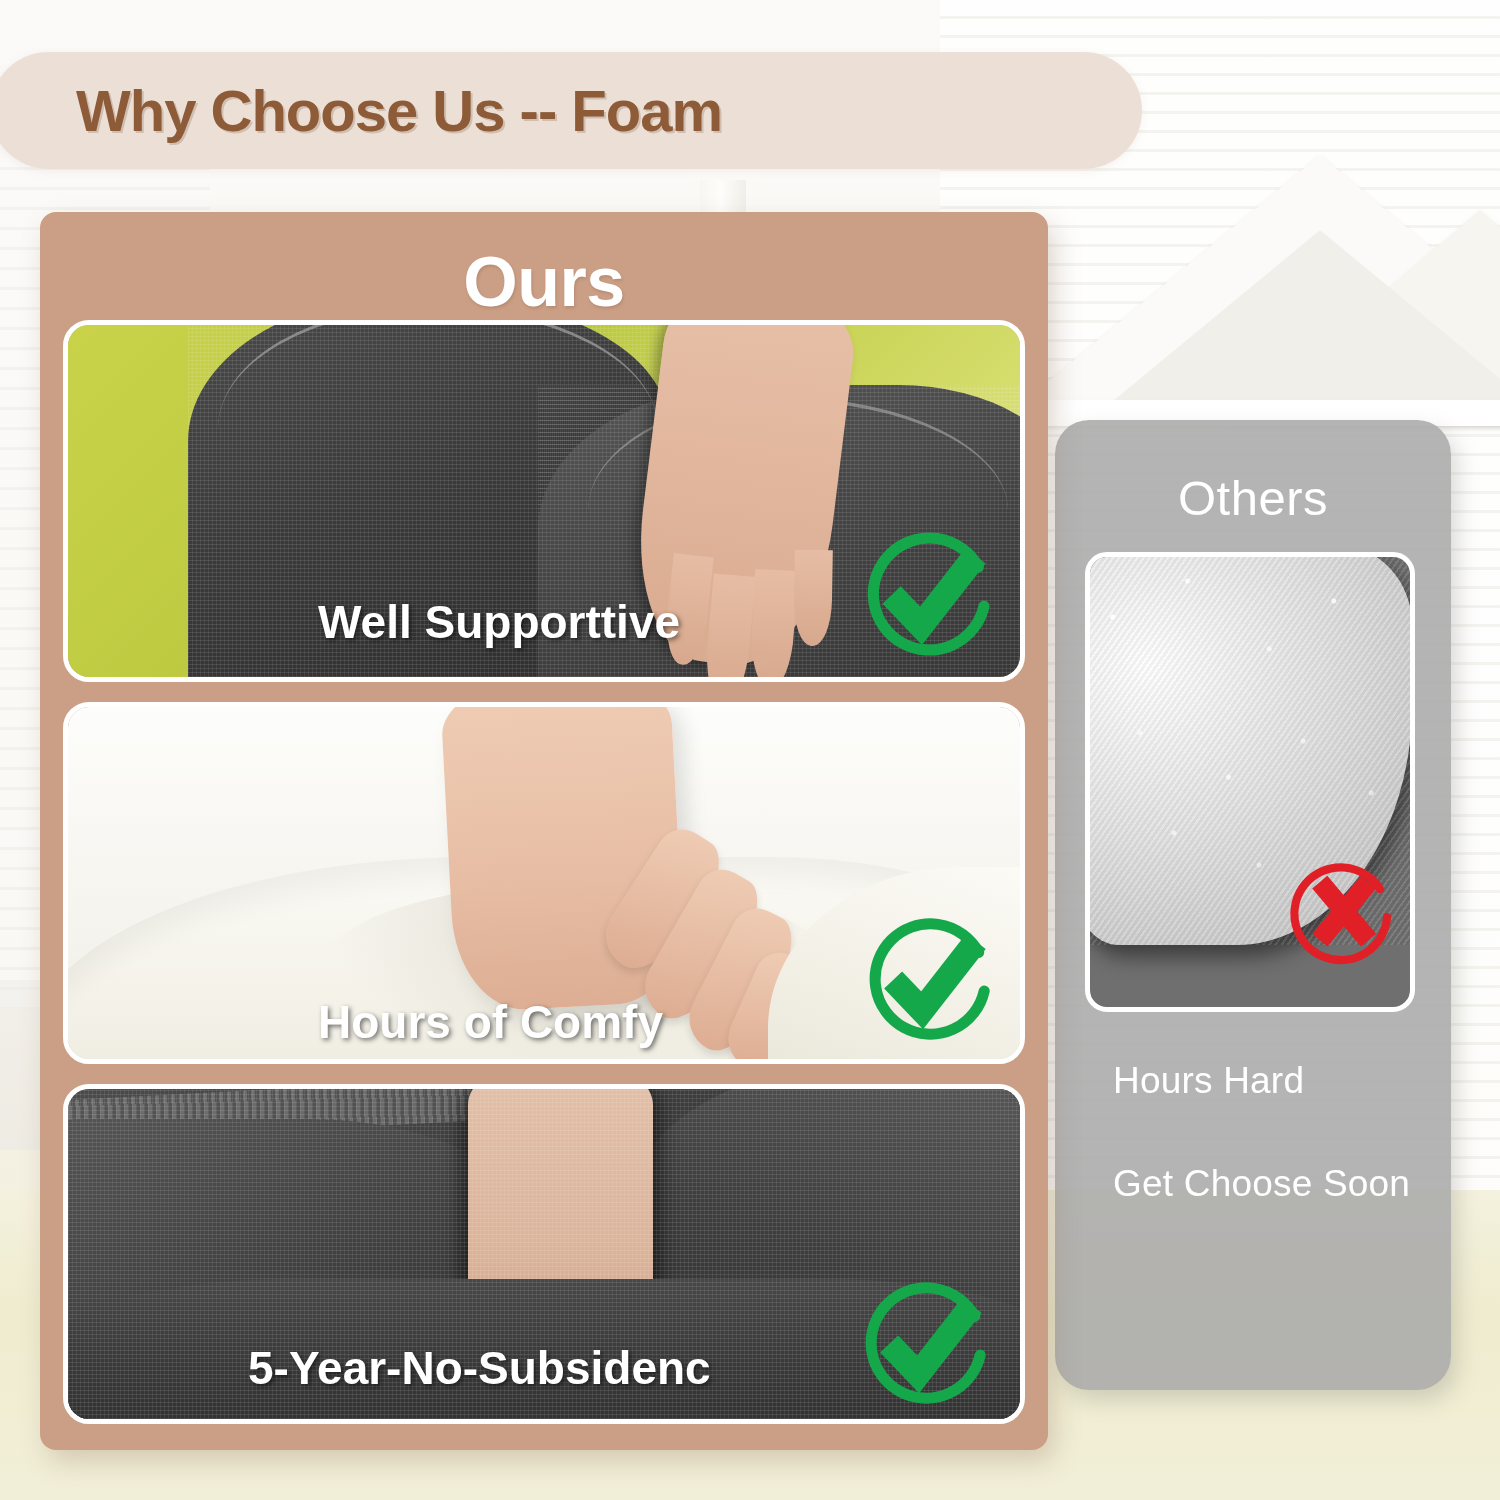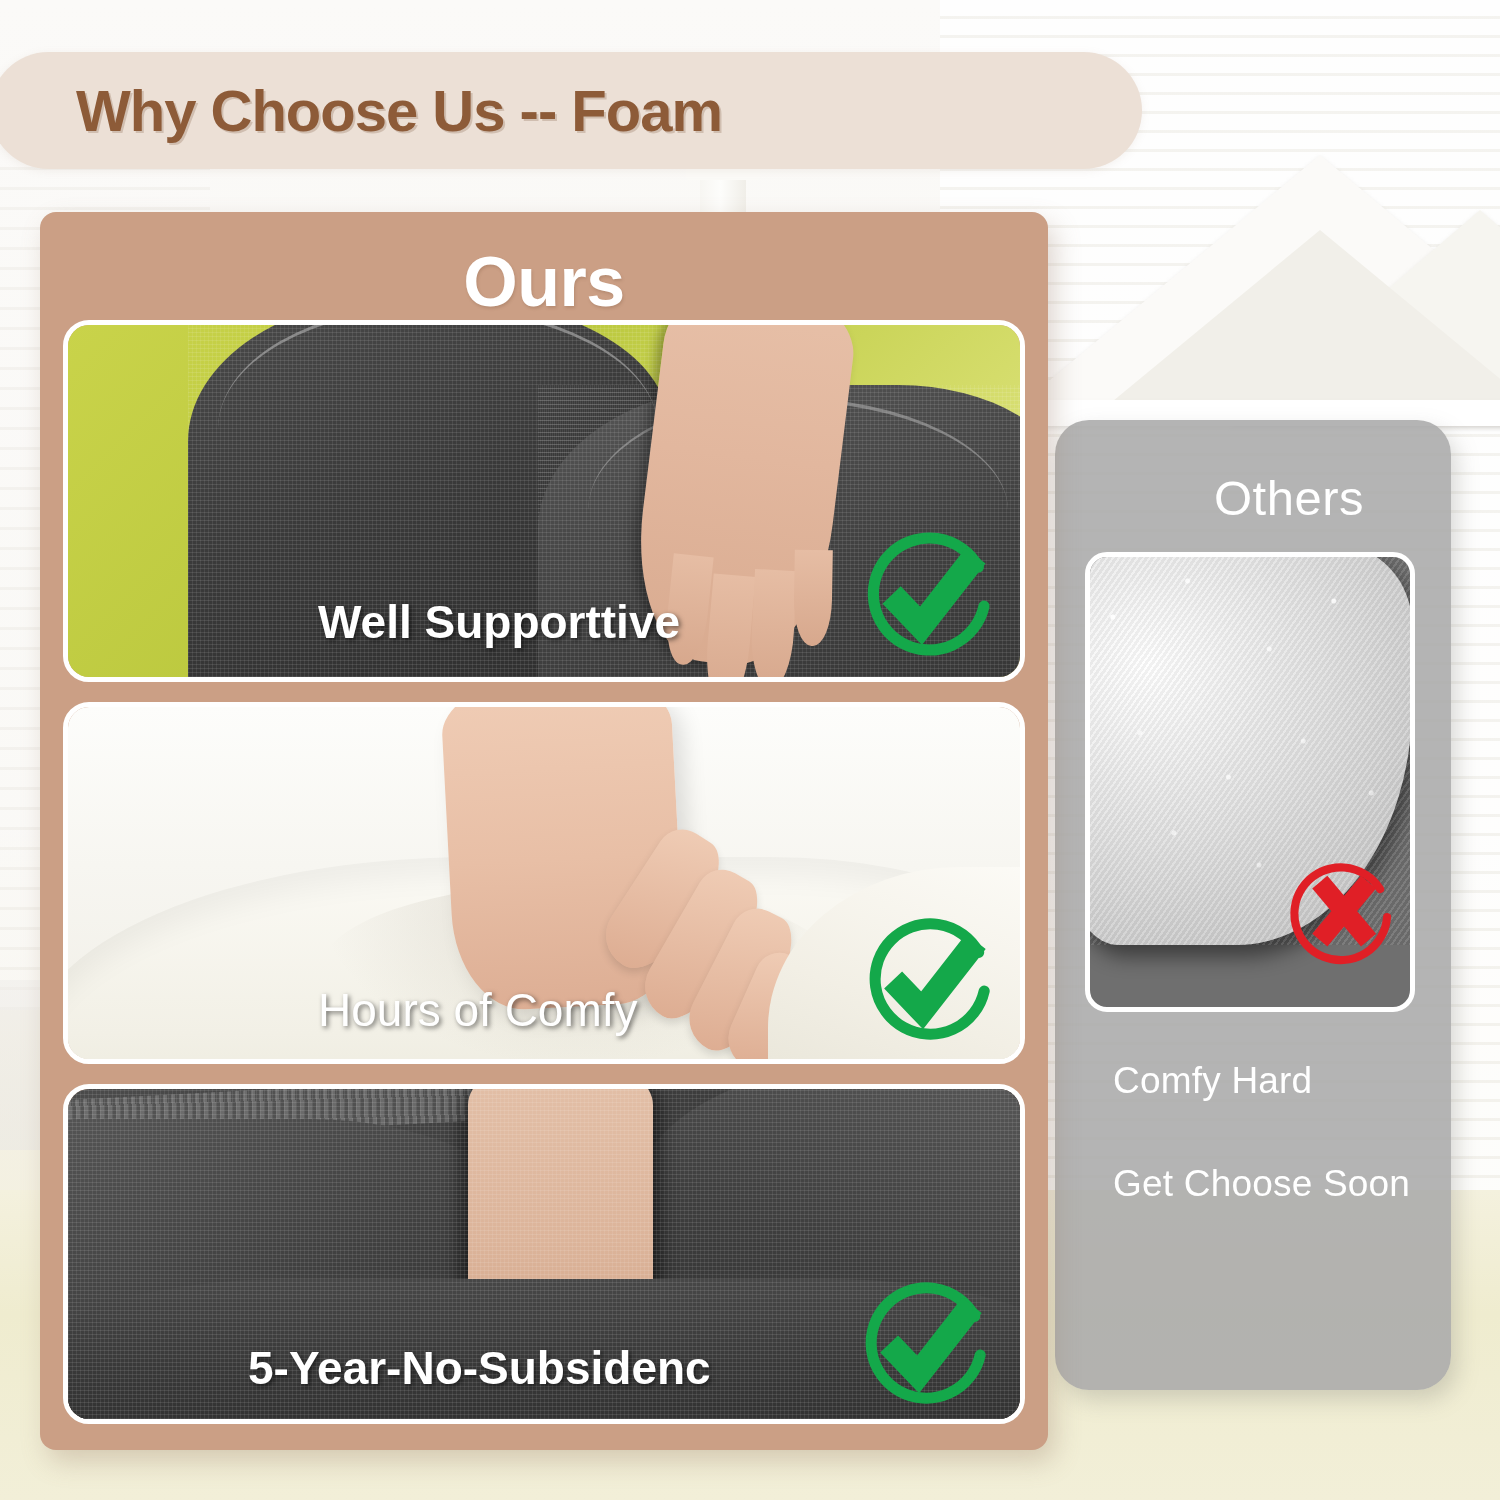--- a/index.html
+++ b/index.html
@@ -113,21 +113,20 @@
     border-radius: 34px 34px 34px 34px;
     box-shadow: 6px 10px 22px rgba(120,118,112,.28);
   }
   .others-title {
     position: absolute; left: 0; top: 50px; width: 100%;
     text-align: center;
     color: #ffffff;
     font-size: 49px;
     font-weight: normal;
     letter-spacing: .5px;
-    margin-left: 36px;
   }
   .others-photo {
     position: absolute;
     left: 30px; top: 132px;
     width: 330px; height: 460px;
     border-radius: 22px;
     border: 5px solid #ffffff;
     box-sizing: border-box;
     overflow: hidden;
     background: #6f6f6f;
@@ -331,21 +330,21 @@
   .caption {
     position: absolute;
     color: #ffffff;
     font-size: 46px;
     font-weight: bold;
     text-shadow: 2px 2px 5px rgba(0,0,0,.55);
     white-space: nowrap;
     z-index: 6;
   }
   .cap1 { left: 250px; bottom: 28px; }
-  .cap2 { left: 250px; bottom: 22px; font-weight: normal; margin-top: 28px; }
+  .cap2 { left: 250px; bottom: 10px; font-weight: bold; margin-top: 28px; }
   .cap3 { left: 180px; bottom: 24px; }
 
   
   .badge { position: absolute; z-index: 7; }
   .badge.b1 { right: 22px; bottom: 12px; width: 140px; height: 140px; }
   .badge.b2 { right: 22px; bottom: 10px; width: 138px; height: 138px; }
   .badge.b3 { right: 26px; bottom: 6px; width: 138px; height: 138px; }
   .badge.bx { position: absolute; left: 230px; top: 432px; width: 116px; height: 116px; z-index: 9; }
 </style>
 </head>
@@ -380,21 +379,21 @@
         <div class="foam-grain"></div>
       </div>
     </div>
 
     <svg class="badge bx" viewBox="0 0 100 100">
       <path d="M82 32 A40 40 0 1 0 88 56" fill="none" stroke="#E01F26" stroke-width="7" stroke-linecap="round"></path>
       <path d="M30 26 L72 76 M72 26 L30 76" fill="none" stroke="#E01F26" stroke-width="17" stroke-linecap="butt"></path>
     </svg>
 
     <div class="others-list">
-      <div class="others-item">Comfy Hard</div>
+      <div class="others-item">Hours Hard</div>
       <div class="others-item">Get Choose Soon</div>
     </div>
   </div>
 
   <div class="ours-panel">
     <div class="ours-title">Ours</div>
 
     <div class="photo-card card1">
       <div class="p1-bg"></div>
       <div class="p1-cushion-a">

